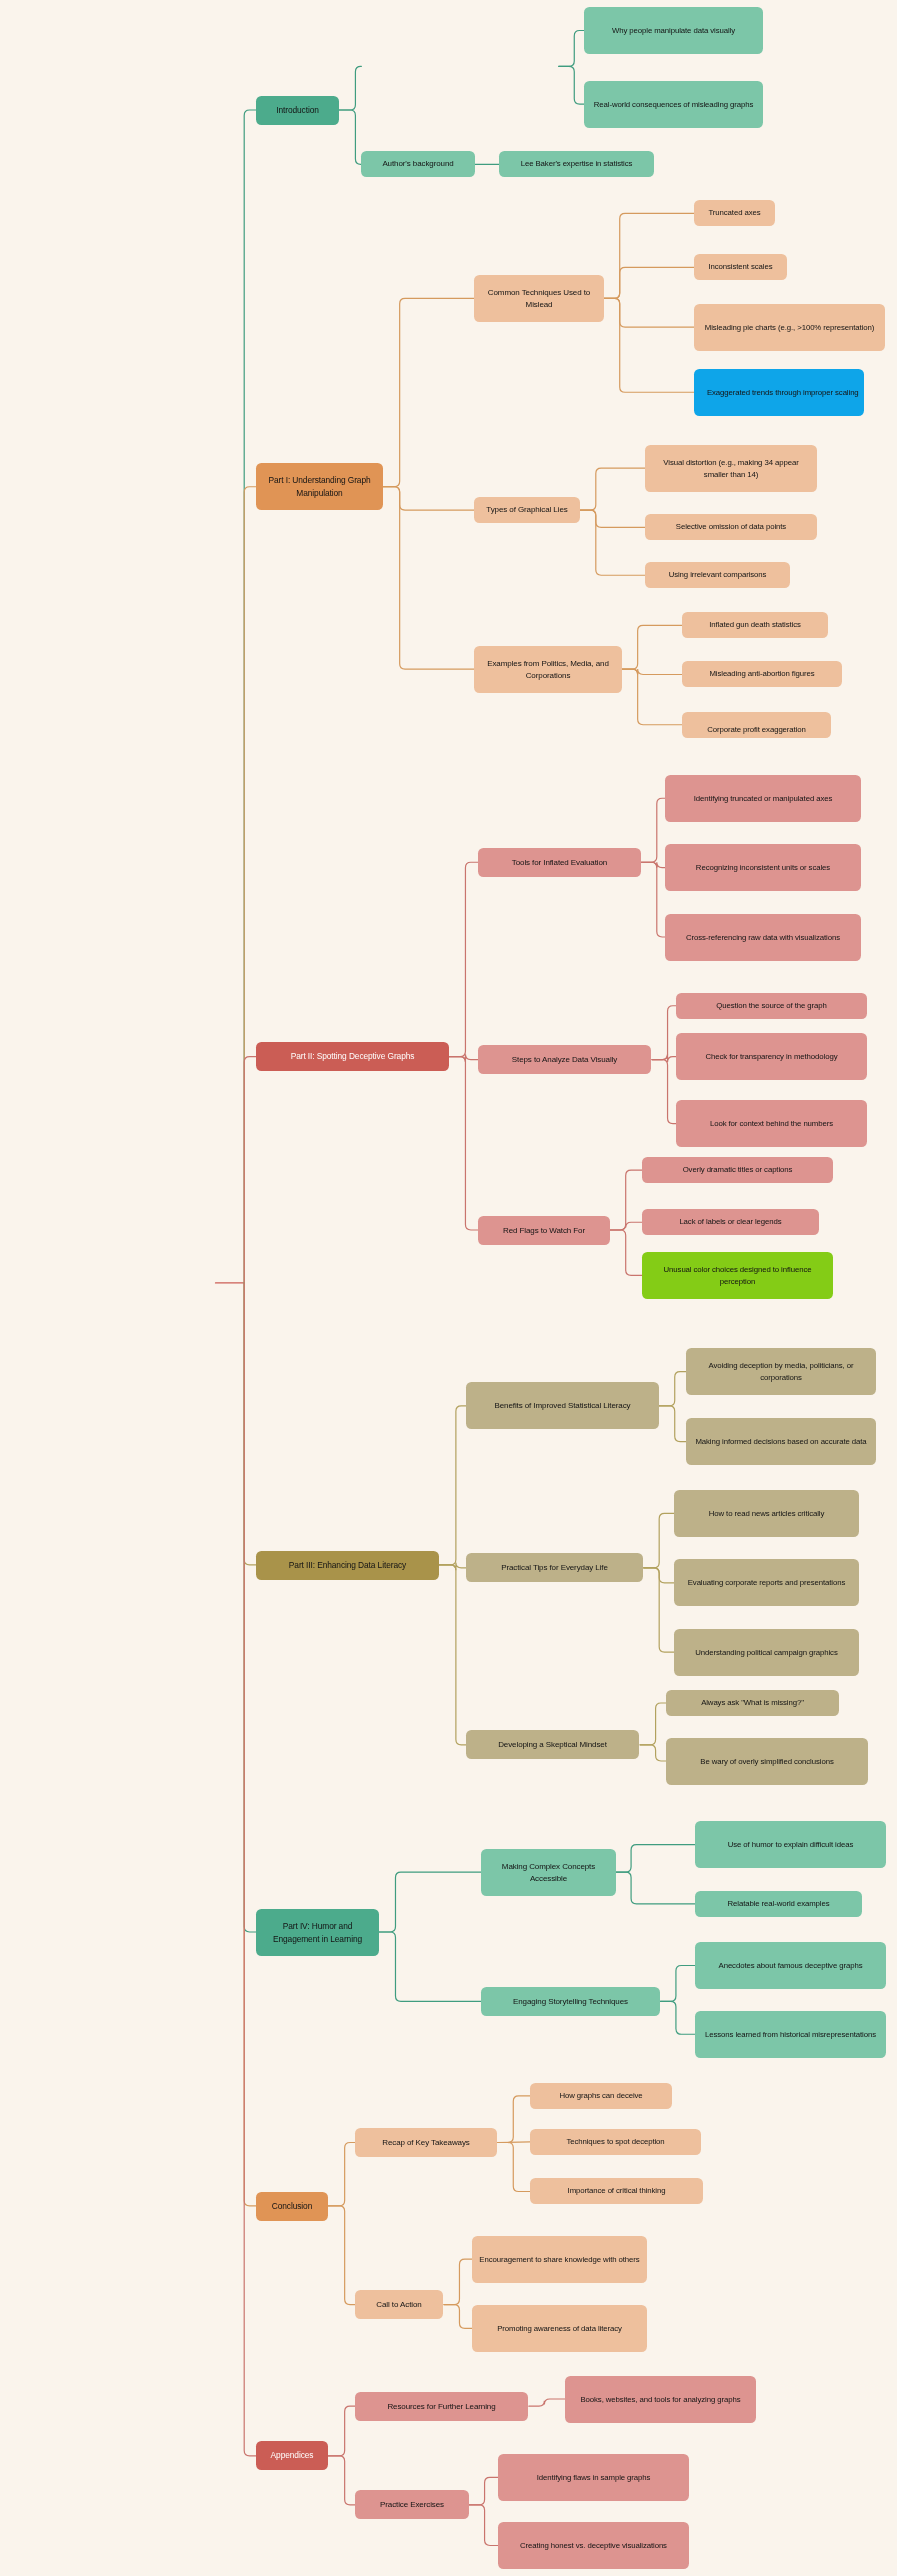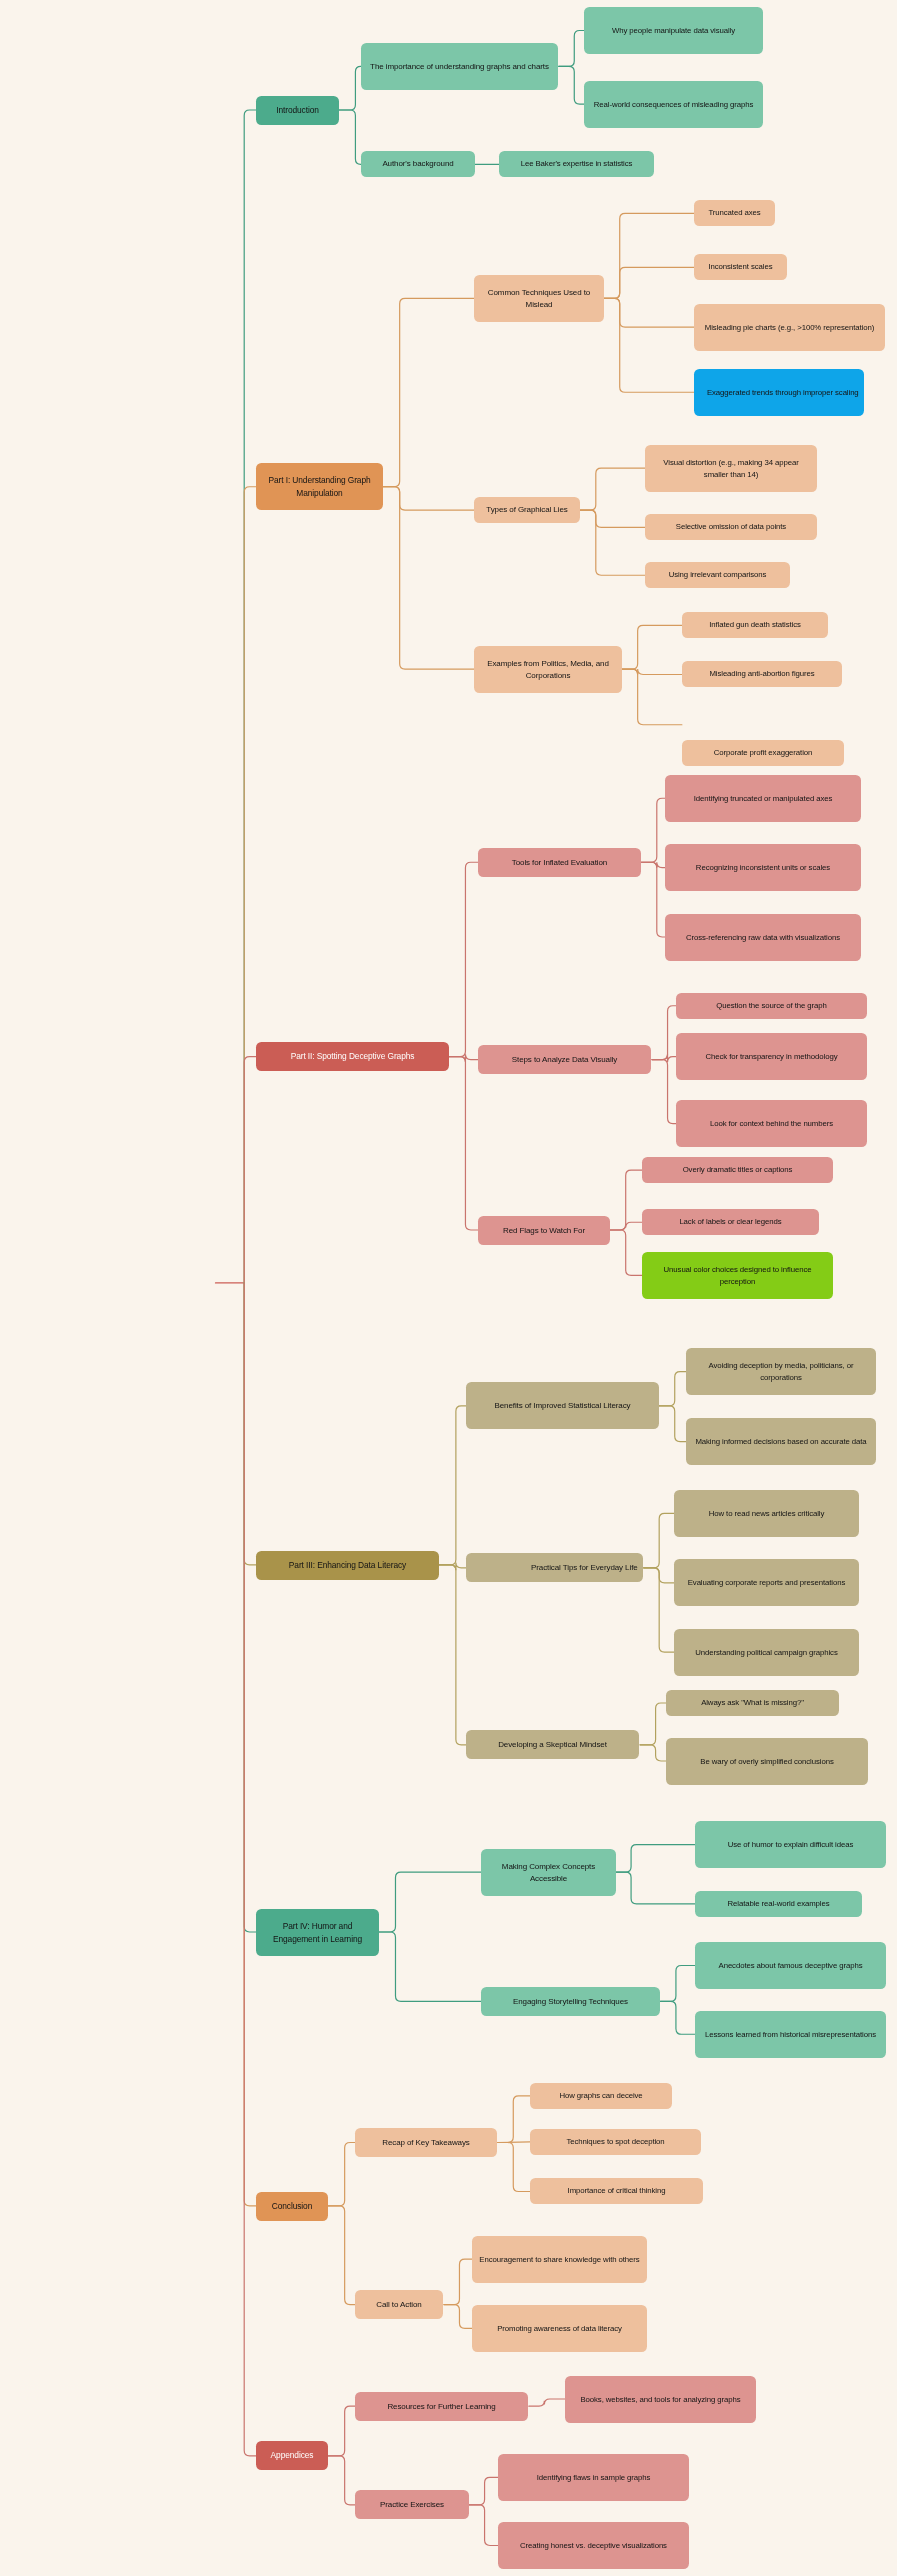--- a/index.html
+++ b/index.html
@@ -96,23 +96,20 @@
       <path d="M 408 2145.5 L 408 4098 Q 408 4107 417 4107 L 428 4107" fill="none" stroke="#c9746d" stroke-width="2" stroke-linecap="round"></path>
       <path d="M 548 4107 L 567 4107 Q 576 4107 576 4098 L 576 4033 Q 576 4024 585 4024 L 594 4024" fill="none" stroke="#c9746d" stroke-width="2" stroke-linecap="round"></path>
       <path d="M 884 4024 L 901 4024 Q 910 4024 910 4015 L 910 4021 Q 910 4012 919 4012 L 945 4012" fill="none" stroke="#c9746d" stroke-width="2" stroke-linecap="round"></path>
       <path d="M 548 4107 L 567 4107 Q 576 4107 576 4116 L 576 4180 Q 576 4189 585 4189 L 594 4189" fill="none" stroke="#c9746d" stroke-width="2" stroke-linecap="round"></path>
       <path d="M 784 4189 L 801 4189 Q 810 4189 810 4180 L 810 4152 Q 810 4143 819 4143 L 832 4143" fill="none" stroke="#c9746d" stroke-width="2" stroke-linecap="round"></path>
       <path d="M 784 4189 L 801 4189 Q 810 4189 810 4198 L 810 4248 Q 810 4257 819 4257 L 832 4257" fill="none" stroke="#c9746d" stroke-width="2" stroke-linecap="round"></path>
     </svg>
     <div class="node n-l1" style="left: 256px; top: 96px; width: 83px; height: 29px; background: rgb(76, 171, 140); color: rgb(20, 20, 20);">
       <span>Introduction</span>
     </div>
-    <div class="node n-l2" style="left: 361px; top: 43px; width: 197px; height: 47px; background: rgb(124, 198, 168);">
-      <span>The importance of understanding graphs and charts</span>
-    </div>
     <div class="node n-l3" style="left: 584px; top: 7.2px; width: 179px; height: 47px; background: rgb(124, 198, 168);">
       <span>Why people manipulate data visually</span>
     </div>
     <div class="node n-l3" style="left: 584px; top: 81px; width: 179px; height: 47px; background: rgb(124, 198, 168);">
       <span>Real-world consequences of misleading graphs</span>
     </div>
     <div class="node n-l2" style="left: 361px; top: 151px; width: 114px; height: 26px; background: rgb(124, 198, 168);">
       <span>Author's background</span>
     </div>
     <div class="node n-l3" style="left: 499px; top: 151px; width: 155px; height: 26px; background: rgb(124, 198, 168);">
@@ -150,21 +147,21 @@
     </div>
     <div class="node n-l2" style="left: 474px; top: 646px; width: 148px; height: 47px; background: rgb(238, 192, 157);">
       <span>Examples from Politics, Media, and Corporations</span>
     </div>
     <div class="node n-l3" style="left: 682px; top: 612px; width: 146px; height: 26px; background: rgb(238, 192, 157);">
       <span>Inflated gun death statistics</span>
     </div>
     <div class="node n-l3" style="left: 682px; top: 661px; width: 160px; height: 26px; background: rgb(238, 192, 157);">
       <span>Misleading anti-abortion figures</span>
     </div>
-    <div class="node n-l3" style="left: 682px; top: 740px; width: 162px; height: 26px; background: rgb(238, 192, 157);">
+    <div class="node n-l3" style="left: 682px; top: 712px; width: 149px; height: 26px; background: rgb(238, 192, 157); align-items: flex-end;">
       <span>Corporate profit exaggeration</span>
     </div>
     <div class="node n-l1" style="left: 256px; top: 1042px; width: 193px; height: 29px; background: rgb(203, 93, 85); color: rgb(255, 255, 255);">
       <span>Part II: Spotting Deceptive Graphs</span>
     </div>
     <div class="node n-l2" style="left: 478px; top: 848px; width: 163px; height: 29px; background: rgb(221, 148, 144);">
       <span>Tools for Inflated Evaluation</span>
     </div>
     <div class="node n-l3" style="left: 665px; top: 775px; width: 196px; height: 47px; background: rgb(221, 148, 144);">
       <span>Identifying truncated or manipulated axes</span>
@@ -204,21 +201,21 @@
     </div>
     <div class="node n-l2" style="left: 466px; top: 1382px; width: 193px; height: 47px; background: rgb(189, 177, 137);">
       <span>Benefits of Improved Statistical Literacy</span>
     </div>
     <div class="node n-l3" style="left: 686px; top: 1348px; width: 190px; height: 47px; background: rgb(189, 177, 137);">
       <span>Avoiding deception by media, politicians, or corporations</span>
     </div>
     <div class="node n-l3" style="left: 686px; top: 1418px; width: 190px; height: 47px; background: rgb(189, 177, 137);">
       <span>Making informed decisions based on accurate data</span>
     </div>
-    <div class="node n-l2" style="left: 466px; top: 1553px; width: 177px; height: 29px; background: rgb(189, 177, 137); justify-content: flex-end;">
+    <div class="node n-l2" style="left: 466px; top: 1553px; width: 177px; height: 29px; background: rgb(189, 177, 137);">
       <span>Practical Tips for Everyday Life</span>
     </div>
     <div class="node n-l3" style="left: 674px; top: 1490px; width: 185px; height: 47px; background: rgb(189, 177, 137);">
       <span>How to read news articles critically</span>
     </div>
     <div class="node n-l3" style="left: 674px; top: 1559px; width: 185px; height: 47px; background: rgb(189, 177, 137);">
       <span>Evaluating corporate reports and presentations</span>
     </div>
     <div class="node n-l3" style="left: 674px; top: 1629px; width: 185px; height: 47px; background: rgb(189, 177, 137);">
       <span>Understanding political campaign graphics</span>

